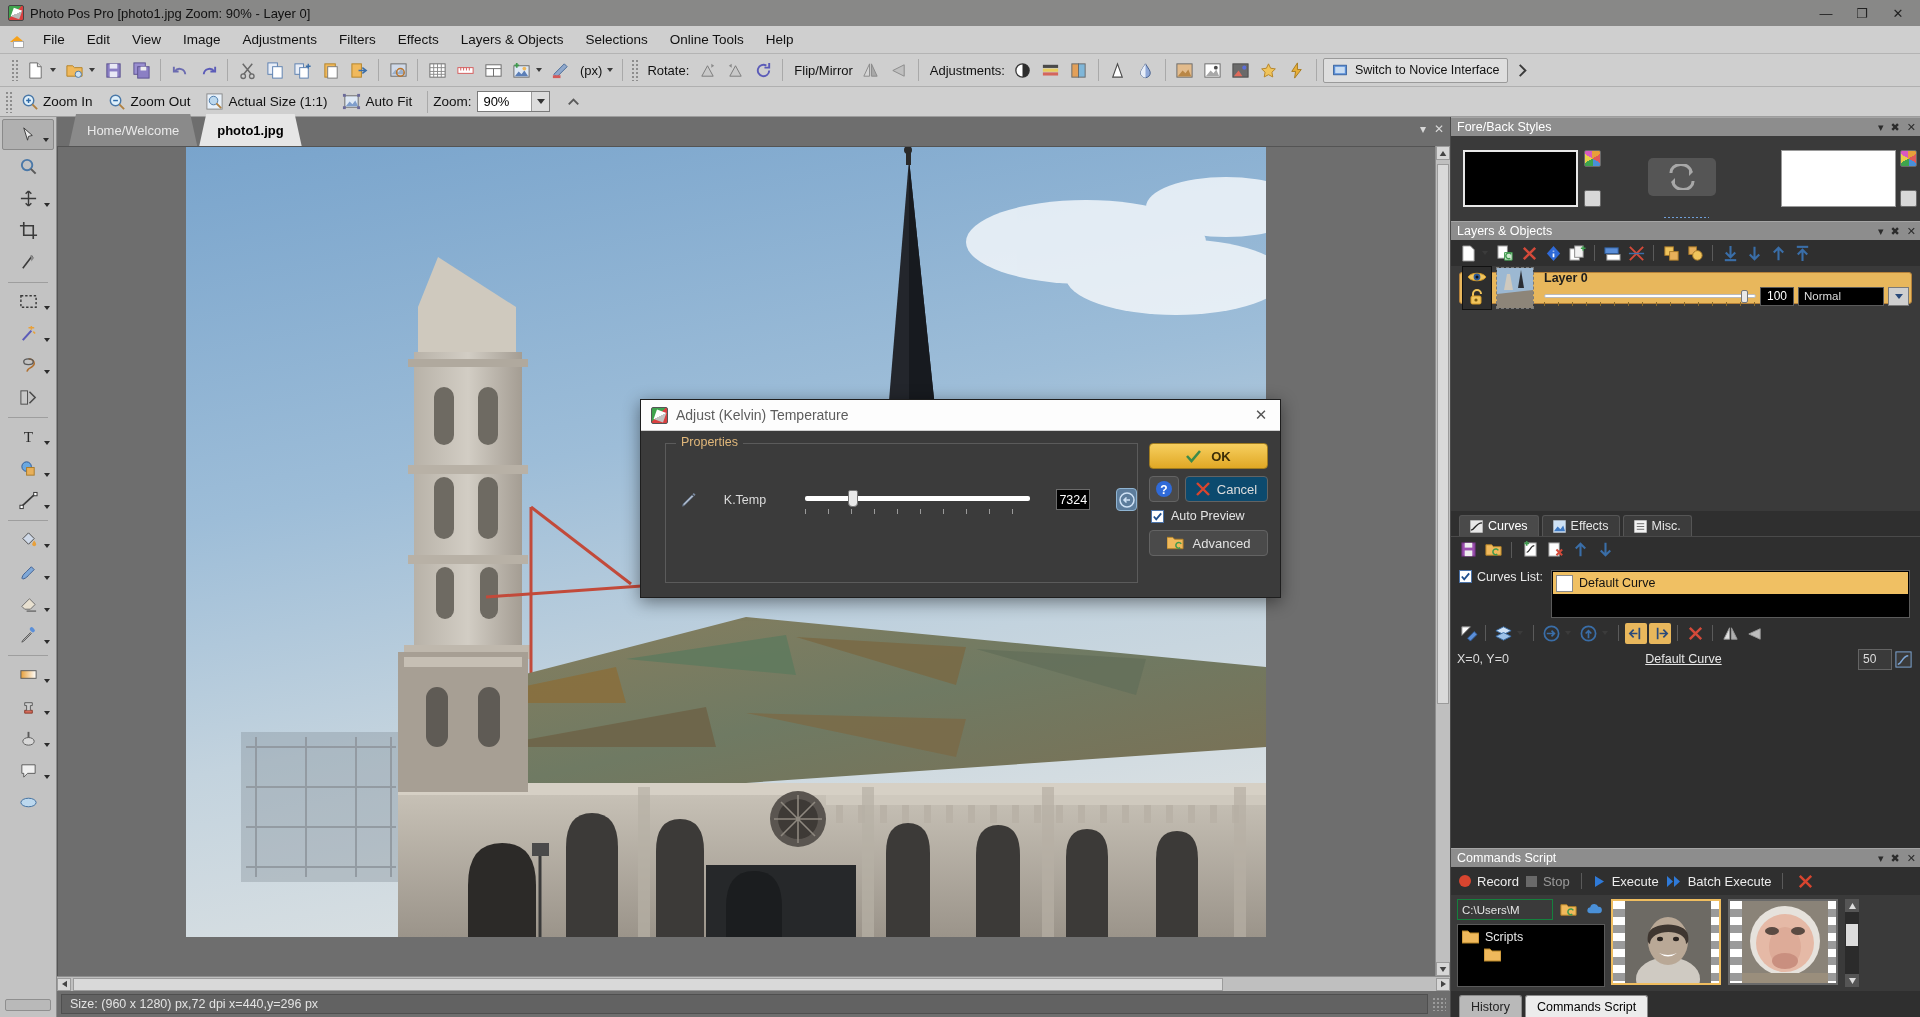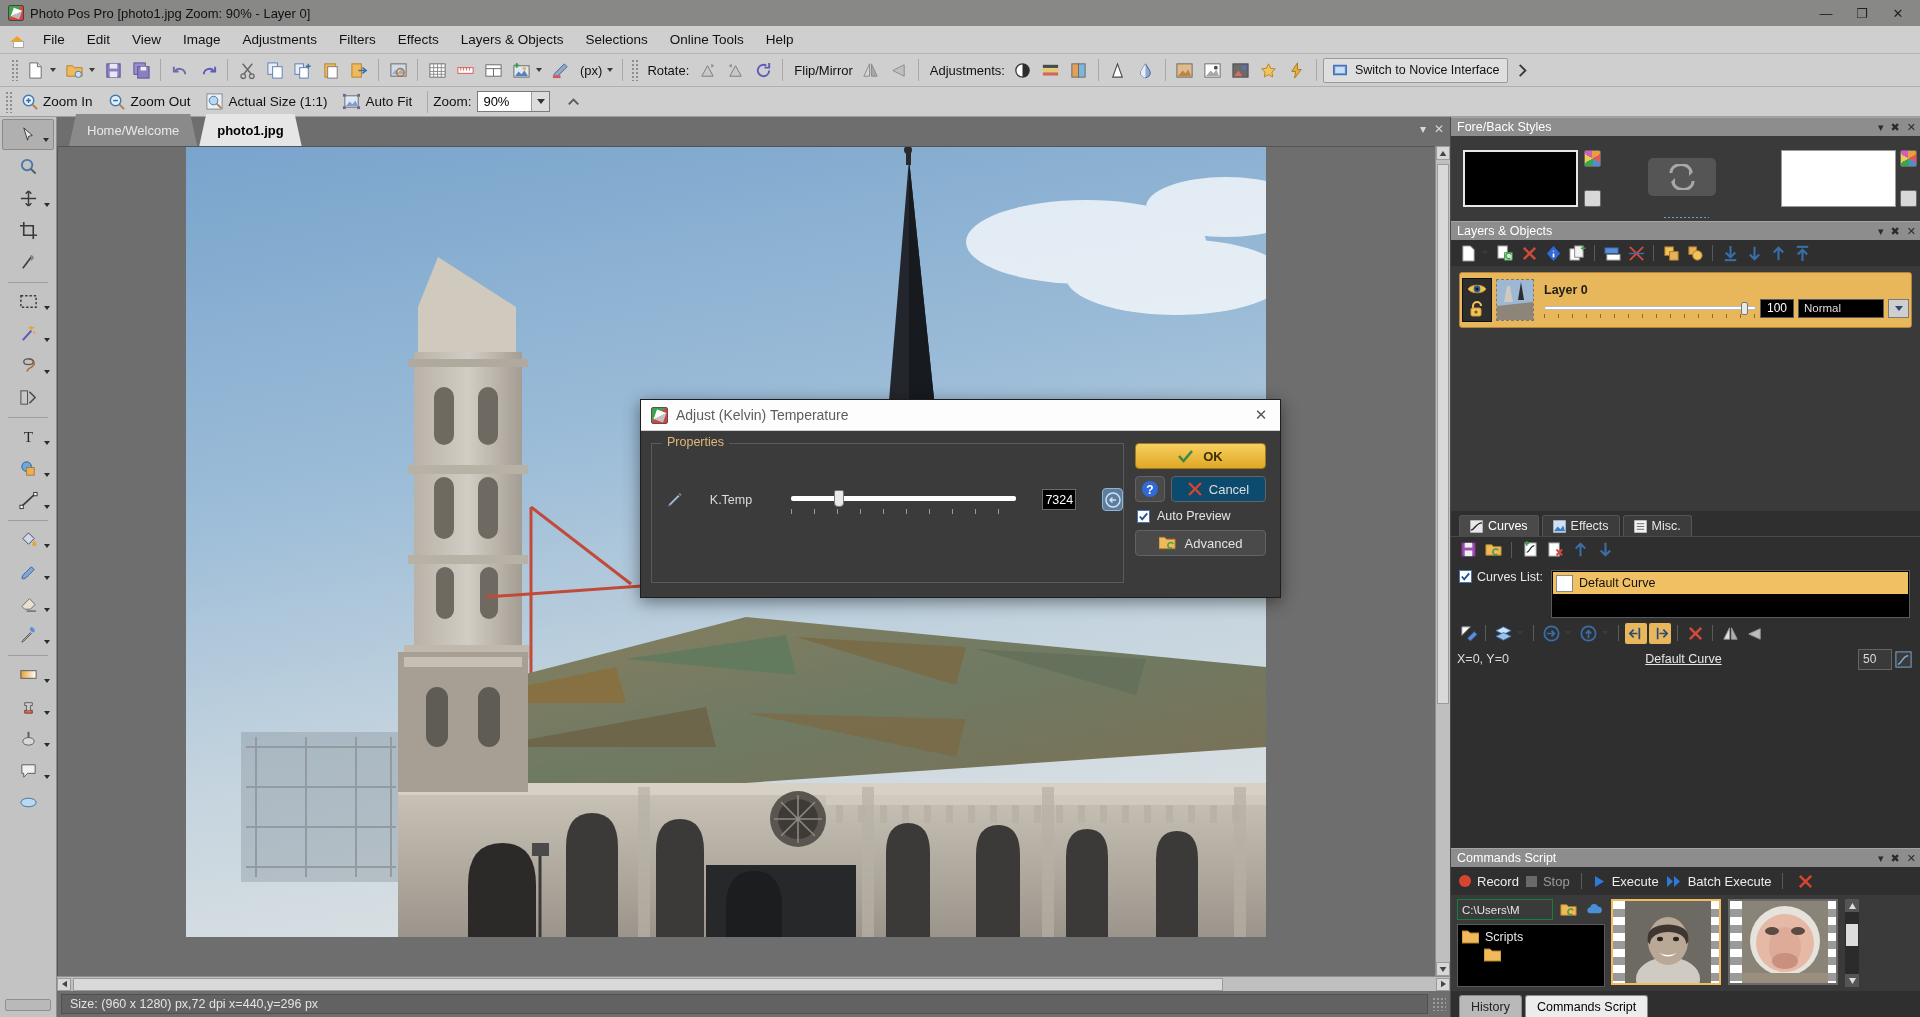--- a/index.html
+++ b/index.html
@@ -112,21 +112,21 @@
   .swap-btn{position:absolute;left:197px;top:22px;width:68px;height:38px;background:#555;border-radius:5px;
     display:flex;align-items:center;justify-content:center;}
   .fb-dots{position:absolute;bottom:2px;left:50%;transform:translateX(-50%);width:46px;height:3px;
     background-image:radial-gradient(#6f9fd8 40%,transparent 42%);background-size:4px 3px;}
 
   
   .lay-toolbar{height:26px;background:#2f2f2f;display:flex;align-items:center;padding-left:6px;gap:2px;}
   .lbtn{width:22px;height:21px;display:flex;align-items:center;justify-content:center;border-radius:2px;}
   .lsep{width:1px;height:16px;background:#5a5a5a;margin:0 4px;}
   .layers-list{height:245px;background:#3a3a3a;padding:6px 8px 0 8px;}
-  .layer-row{height:56px;background:#e8b75c;border:1px solid #b6823a;border-radius:3px;display:flex;align-items:center;padding:2px;}
+  .layer-row{height:32px;background:#e8b75c;border:1px solid #b6823a;border-radius:3px;display:flex;align-items:center;padding:2px;}
   .eye-lock{width:30px;height:44px;background:#2d2d2d;border:1px solid #111;display:flex;flex-direction:column;
     align-items:center;justify-content:space-around;}
   .layer-thumb{width:38px;height:42px;margin-left:4px;border:1px dashed #7a7a7a;overflow:hidden;position:relative;}
   .layer-main{flex:1;padding-left:10px;}
   .layer-name{font-size:12.5px;font-weight:bold;color:#1d1d1d;margin-bottom:2px;}
   .layer-ctrl{display:flex;align-items:center;gap:4px;}
   .op-slider{flex:1;height:10px;position:relative;}
   .op-track{position:absolute;top:3px;left:0;right:0;height:4px;background:#fff;border:1px solid #bbb;border-radius:2px;}
   .op-knob{position:absolute;right:8px;top:-1px;width:7px;height:13px;background:#e8e8e8;border:1px solid #777;border-radius:2px;}
   .op-ticks{position:absolute;top:11px;left:0;right:0;height:4px;
@@ -180,21 +180,21 @@
   
   .dialog{position:absolute;left:640px;top:399px;width:641px;height:199px;background:#3b3b3b;
      border:1px solid #1e1e1e;box-shadow:0 4px 16px rgba(0,0,0,.45);z-index:60;}
   .dlg-title{height:31px;background:#fdfdfd;display:flex;align-items:center;padding:0 6px;border-bottom:1px solid #cfcfcf;}
   .dlg-ico{width:17px;height:17px;margin:0 8px 0 4px;border-radius:2px;
      background:linear-gradient(135deg,#3fa34d 0 45%,#d94040 46% 100%);border:1px solid #555;position:relative;}
   .dlg-ico::after{content:"";position:absolute;left:3px;top:3px;width:10px;height:10px;
      background:linear-gradient(135deg,#fff 0 50%,#c2c2c2 50% 100%);transform:rotate(20deg);}
   .dlg-ttl{font-size:14px;color:#5d5d5d;}
   .dlg-x{margin-left:auto;width:26px;height:26px;display:flex;align-items:center;justify-content:center;color:#555;font-size:15px;}
-  .dlg-body{display:flex;padding:12px 12px 0 10px;gap:11px;}
+  .dlg-body{display:flex;padding:12px 12px 0 24px;gap:11px;}
   .props{width:473px;height:140px;border:1px solid #5b5b5b;position:relative;}
   .props-legend{position:absolute;top:-9px;left:10px;background:#3b3b3b;padding:0 5px;color:#e0b77a;font-size:12.5px;}
   .prop-row{display:flex;align-items:center;padding:44px 0 0 14px;gap:26px;}
   .pname{color:#dcdcdc;font-size:12.5px;width:62px;}
   .kslider{width:253px;position:relative;height:22px;}
   .ks-track{position:absolute;top:7px;left:0;right:0;height:5px;background:#fff;border-radius:2px;}
   .ks-knob{position:absolute;left:43px;top:1px;width:10px;height:17px;background:#e9e9e9;border:1px solid #777;border-radius:2px 2px 4px 4px;}
   .ks-ticks{position:absolute;top:20px;left:0;right:0;height:5px;
      background-image:linear-gradient(to right,#9a9a9a 1px,transparent 1px);background-size:23px 5px;}
   .kval{width:38px;height:21px;background:#000;border:1px solid #6b6b6b;color:#fff;font-size:12.5px;

